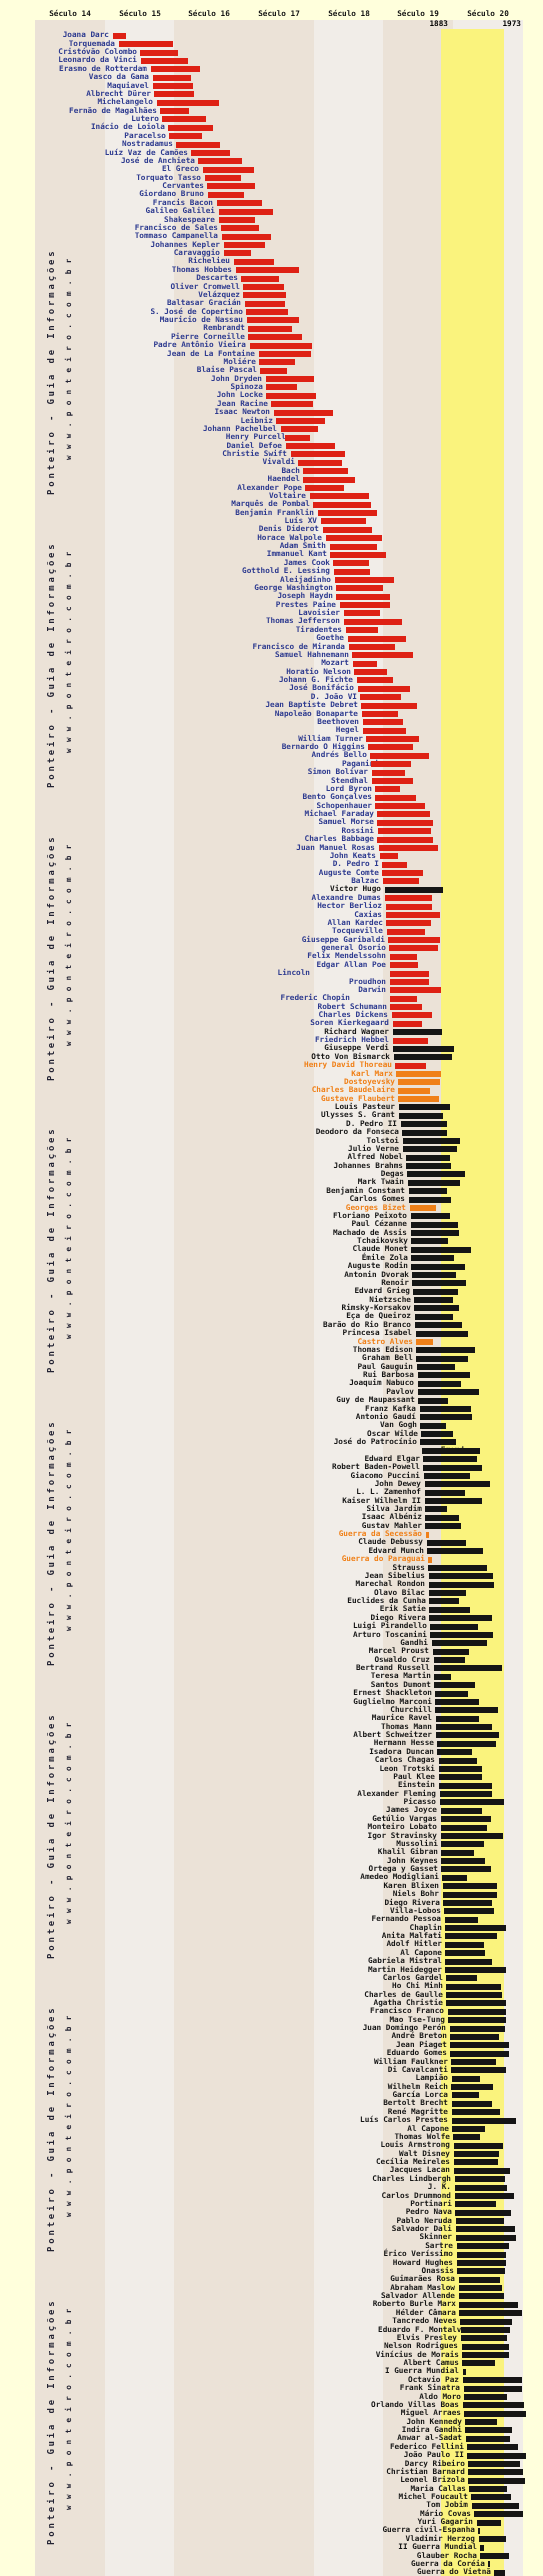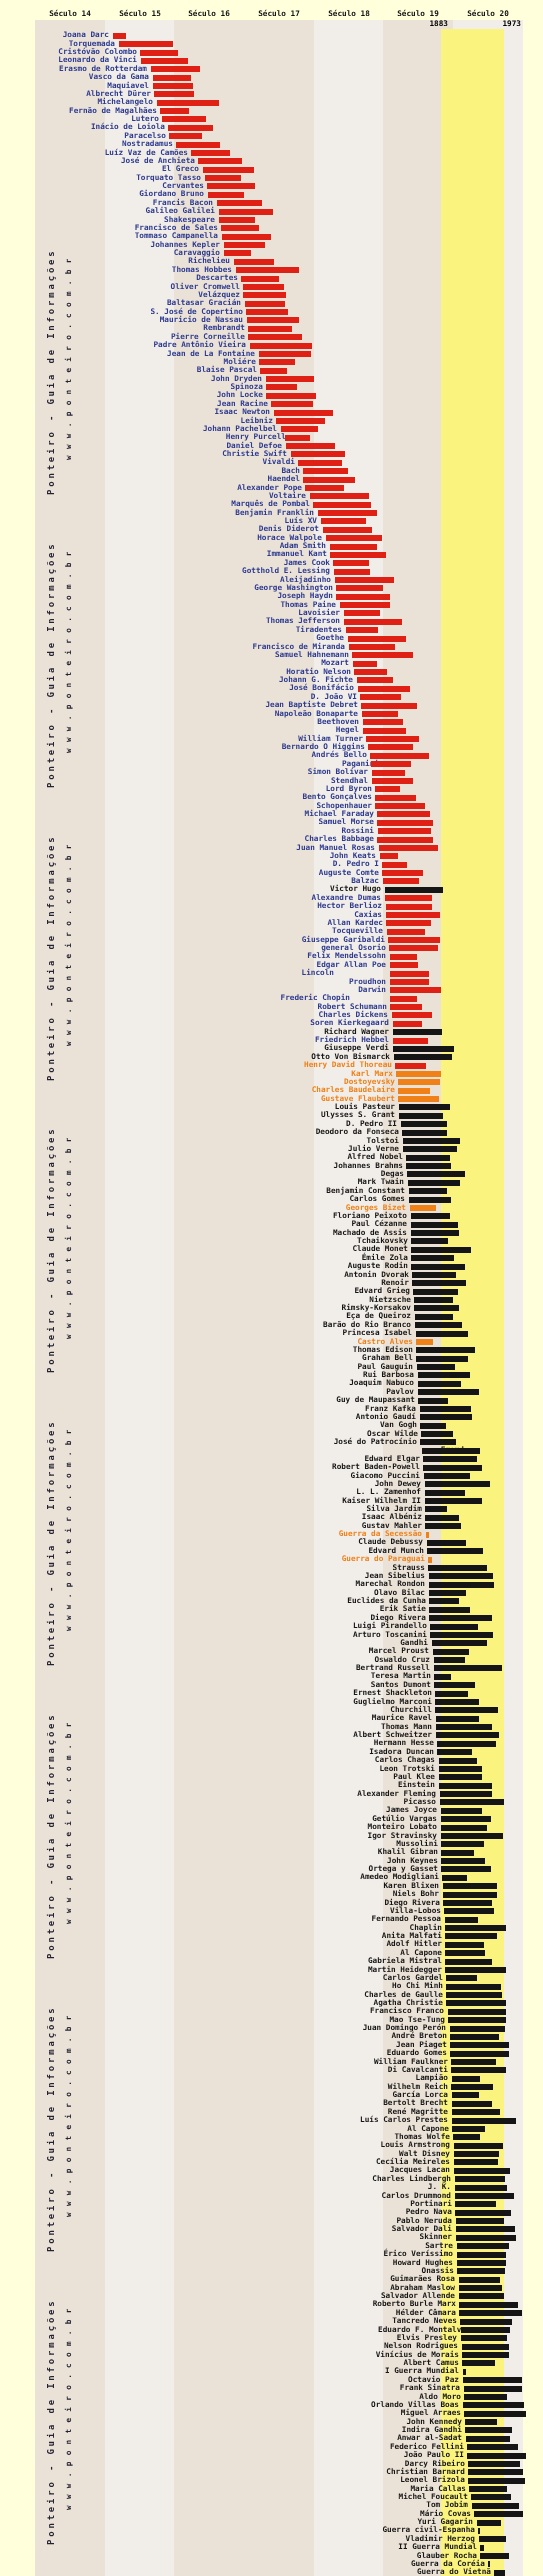--- a/index.html
+++ b/index.html
@@ -193,21 +193,21 @@
       <div class="row-name c-blue" style="left: 0px; top: 559px; width: 330px;">James Cook</div>
       <div class="row-bar b-red" style="left: 333px; top: 560px; width: 36px;"></div>
       <div class="row-name c-blue" style="left: 0px; top: 567px; width: 330px;">Gotthold E. Lessing</div>
       <div class="row-bar b-red" style="left: 334px; top: 569px; width: 36px;"></div>
       <div class="row-name c-blue" style="left: 0px; top: 576px; width: 331px;">Aleijadinho</div>
       <div class="row-bar b-red" style="left: 335px; top: 577px; width: 59px;"></div>
       <div class="row-name c-blue" style="left: 0px; top: 584px; width: 333px;">George Washington</div>
       <div class="row-bar b-red" style="left: 336px; top: 585px; width: 47px;"></div>
       <div class="row-name c-blue" style="left: 0px; top: 592px; width: 333px;">Joseph Haydn</div>
       <div class="row-bar b-red" style="left: 336px; top: 594px; width: 54px;"></div>
-      <div class="row-name c-blue" style="left: 0px; top: 601px; width: 336px;">Thomas Paine</div>
+      <div class="row-name c-blue" style="left: 0px; top: 601px; width: 336px;">Prestes Paine</div>
       <div class="row-bar b-red" style="left: 340px; top: 602px; width: 50px;"></div>
       <div class="row-name c-blue" style="left: 0px; top: 609px; width: 340px;">Lavoisier</div>
       <div class="row-bar b-red" style="left: 344px; top: 610px; width: 36px;"></div>
       <div class="row-name c-blue" style="left: 0px; top: 617px; width: 340px;">Thomas Jefferson</div>
       <div class="row-bar b-red" style="left: 344px; top: 619px; width: 58px;"></div>
       <div class="row-name c-blue" style="left: 0px; top: 626px; width: 342px;">Tiradentes</div>
       <div class="row-bar b-red" style="left: 346px; top: 627px; width: 32px;"></div>
       <div class="row-name c-blue" style="left: 0px; top: 634px; width: 344px;">Goethe</div>
       <div class="row-bar b-red" style="left: 348px; top: 636px; width: 58px;"></div>
       <div class="row-name c-blue" style="left: 0px; top: 643px; width: 345px;">Francisco de Miranda</div>
@@ -281,21 +281,21 @@
       <div class="row-name c-blue" style="left: 0px; top: 927px; width: 383px;">Tocqueville</div>
       <div class="row-bar b-red" style="left: 387px; top: 929px; width: 38px;"></div>
       <div class="row-name c-blue" style="left: 0px; top: 936px; width: 385px;">Giuseppe Garibaldi</div>
       <div class="row-bar b-red" style="left: 388px; top: 937px; width: 52px;"></div>
       <div class="row-name c-blue" style="left: 0px; top: 944px; width: 386px;">general Osorio</div>
       <div class="row-bar b-red" style="left: 389px; top: 945px; width: 49px;"></div>
       <div class="row-name c-blue" style="left: 0px; top: 952px; width: 386px;">Felix Mendelssohn</div>
       <div class="row-bar b-red" style="left: 390px; top: 954px; width: 26.5px;"></div>
       <div class="row-name c-blue" style="left: 0px; top: 961px; width: 386px;">Edgar Allan Poe</div>
       <div class="row-bar b-red" style="left: 390px; top: 962px; width: 28px;"></div>
-      <div class="row-name c-blue" style="left: 0px; top: 969px; width: 310px; padding-left: 24px;">Lincoln</div>
+      <div class="row-name c-blue" style="left: 0px; top: 969px; width: 310px;">Lincoln</div>
       <div class="row-bar b-red" style="left: 390px; top: 971px; width: 39px;"></div>
       <div class="row-name c-blue" style="left: 0px; top: 978px; width: 386px;">Proudhon</div>
       <div class="row-bar b-red" style="left: 390px; top: 979px; width: 39px;"></div>
       <div class="row-name c-blue" style="left: 0px; top: 986px; width: 386px;">Darwin</div>
       <div class="row-bar b-red" style="left: 390px; top: 987px; width: 51px;"></div>
       <div class="row-name c-blue" style="left: 0px; top: 994px; width: 350px;">Frederic Chopin</div>
       <div class="row-bar b-red" style="left: 390px; top: 996px; width: 27px;"></div>
       <div class="row-name c-blue" style="left: 0px; top: 1003px; width: 387px;">Robert Schumann</div>
       <div class="row-bar b-red" style="left: 390px; top: 1004px; width: 32px;"></div>
       <div class="row-name c-blue" style="left: 0px; top: 1011px; width: 388px;">Charles Dickens</div>

